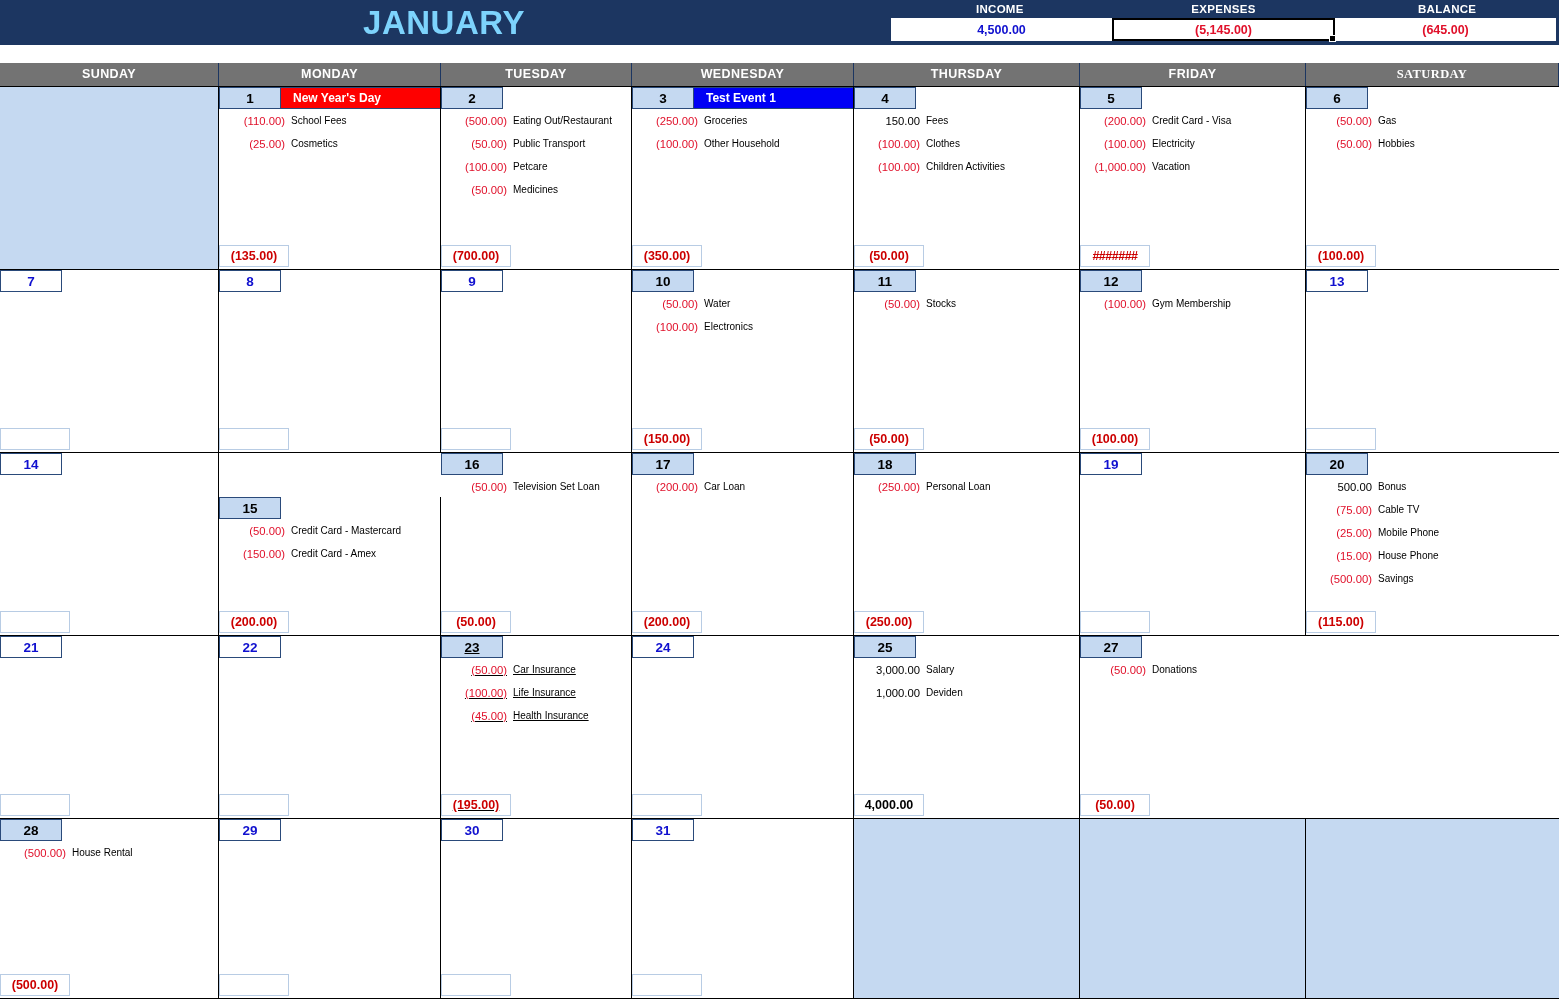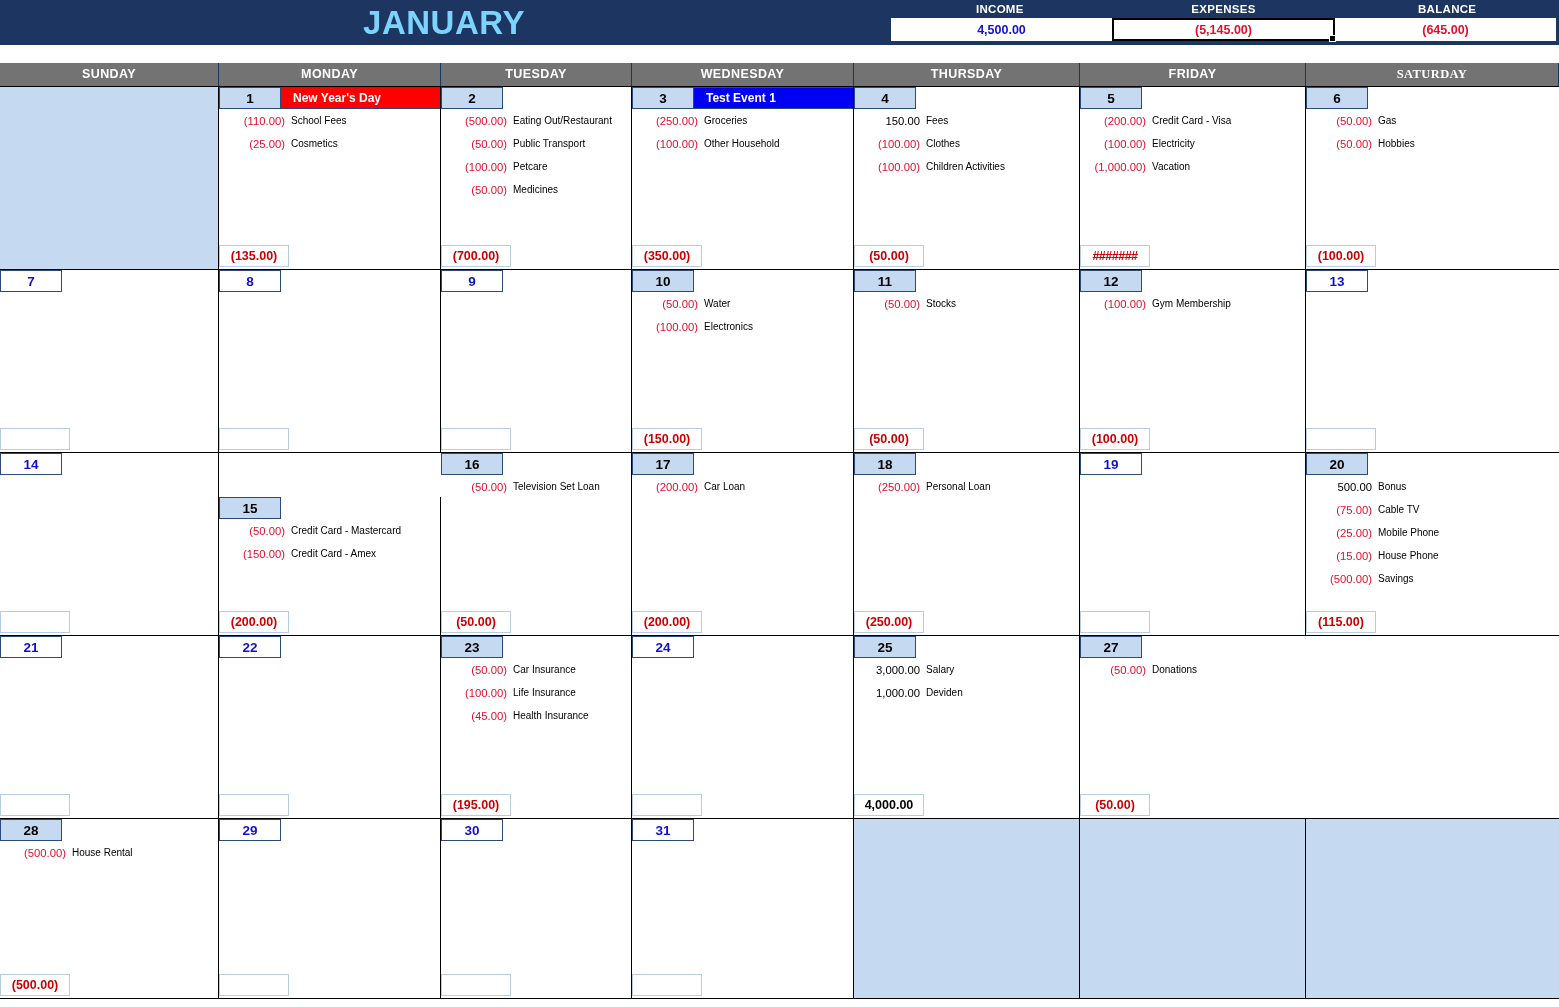--- a/index.html
+++ b/index.html
@@ -479,21 +479,21 @@
         </div>
         <div class="daycell" style="width: 222px;">
           <div class="day-head">
             <div class="daynum idle">22</div>
           </div>
           <div class="entries"></div>
           <div class="total-wrap">
             <div class="total empty"></div>
           </div>
         </div>
-        <div class="daycell" style="width: 191px;">
+        <div class="daycell" style="width: 191px; text-decoration: underline;">
           <div class="day-head">
             <div class="daynum active">23</div>
           </div>
           <div class="entries">
             <div class="entry">
               <span class="amt neg">(50.00)</span>
               <span class="desc">Car Insurance</span>
             </div>
             <div class="entry">
               <span class="amt neg">(100.00)</span>

